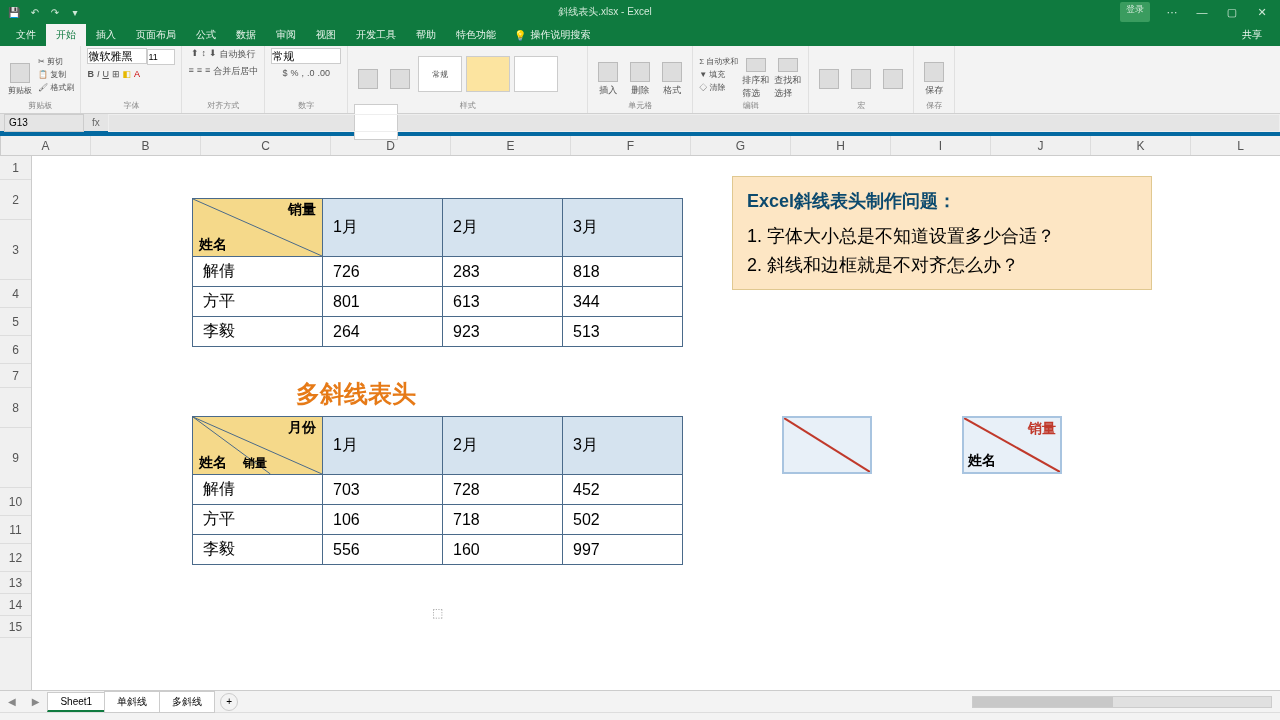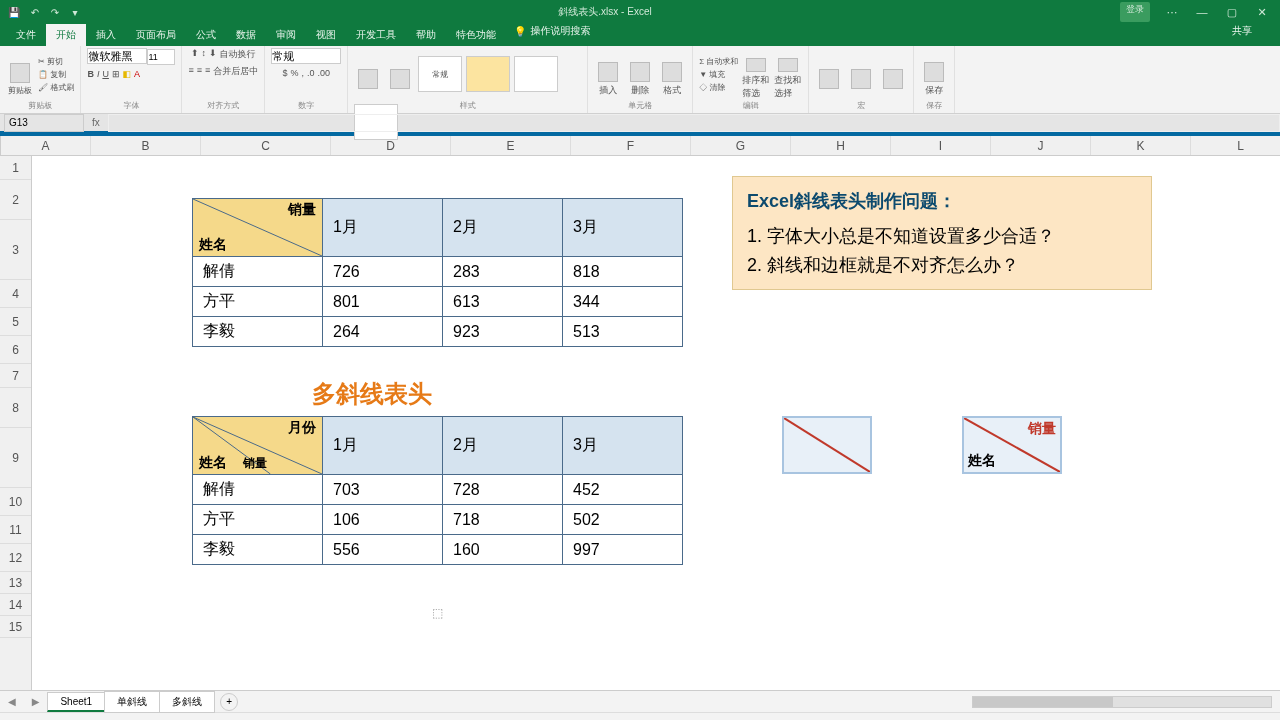--- a/index.html
+++ b/index.html
@@ -8,25 +8,25 @@
 
 .titlebar { background: #0f7a3f; height: 24px; display: flex; align-items: center; color: #cfe8d7; font-size: 10px; }
 .titlebar .qat { display: flex; gap: 6px; padding: 0 8px; align-items: center; }
 .titlebar .qat span { width: 14px; height: 14px; display: inline-flex; align-items: center; justify-content: center; }
 .titlebar .center { flex: 1; text-align: center; font-size: 10px; }
 .titlebar .right { display: flex; gap: 2px; padding-right: 4px; }
 .titlebar .winbtn { width: 28px; height: 20px; display: inline-flex; align-items: center; justify-content: center; font-size: 11px; }
 .titlebar .badge { background: #3a9c5f; padding: 1px 6px; border-radius: 2px; margin-right: 6px; font-size: 9px; }
 
 
-.ribbon-tabs { background: #0f7a3f; height: 22px; display: flex; align-items: flex-start; padding-left: 6px; color: #e8f4ec; font-size: 10px; }
+.ribbon-tabs { background: #0f7a3f; height: 22px; display: flex; align-items: center; padding-left: 6px; color: #e8f4ec; font-size: 10px; }
 .ribbon-tabs .tab { padding: 4px 10px; cursor: pointer; }
 .ribbon-tabs .tab.active { background: #f3f3f3; color: #0f7a3f; }
 .ribbon-tabs .tell { margin-left: 8px; display: flex; align-items: center; gap: 4px; }
-.ribbon-tabs .share { margin-left: auto; padding-right: 28px; }
+.ribbon-tabs .share { margin-left: auto; padding-right: 18px; }
 
 
 .ribbon { background: #f3f3f3; height: 68px; border-bottom: 1px solid #d0d0d0; display: flex; font-size: 9px; color: #555; }
 .ribbon .group { border-right: 1px solid #e0e0e0; padding: 2px 6px; display: flex; flex-direction: column; justify-content: space-between; }
 .ribbon .group-label { text-align: center; font-size: 8px; color: #888; padding-top: 2px; }
 .ribbon .icons { display: flex; gap: 4px; align-items: center; flex-wrap: wrap; height: 48px; }
 .ribbon .bigicon { width: 28px; height: 42px; display: flex; flex-direction: column; align-items: center; justify-content: center; gap: 2px; margin-top: 10px; }
 .ribbon .bigicon .glyph { width: 20px; height: 20px; background: #ddd; border: 1px solid #bbb; }
 .ribbon .smallrow { display: flex; flex-direction: column; gap: 2px; font-size: 8px; }
 .ribbon input.fontname { width: 60px; height: 16px; font-size: 11px; border: 1px solid #ccc; }
@@ -324,21 +324,21 @@
           </tr>
       <tr>
             <td>李毅</td>
             <td>264</td>
             <td>923</td>
             <td>513</td>
           </tr>
     </tbody>
       </table>
 
-    <div class="title2" style="left:280px;top:222px">多斜线表头</div>
+    <div class="title2" style="left:264px;top:222px">多斜线表头</div>
 
     <table class="tblbox" style="left:160px;top:260px">
       <tbody>
           <tr>
         <td class="diag" style="height:58px">
           <svg>
             <line x1="0" y1="0" x2="100%" y2="100%" stroke="#4a6a8a" stroke-width="1"></line>
             <line x1="0" y1="0" x2="60%" y2="100%" stroke="#4a6a8a" stroke-width="1"></line>
           </svg>
           <span class="top-lbl">月份</span>

